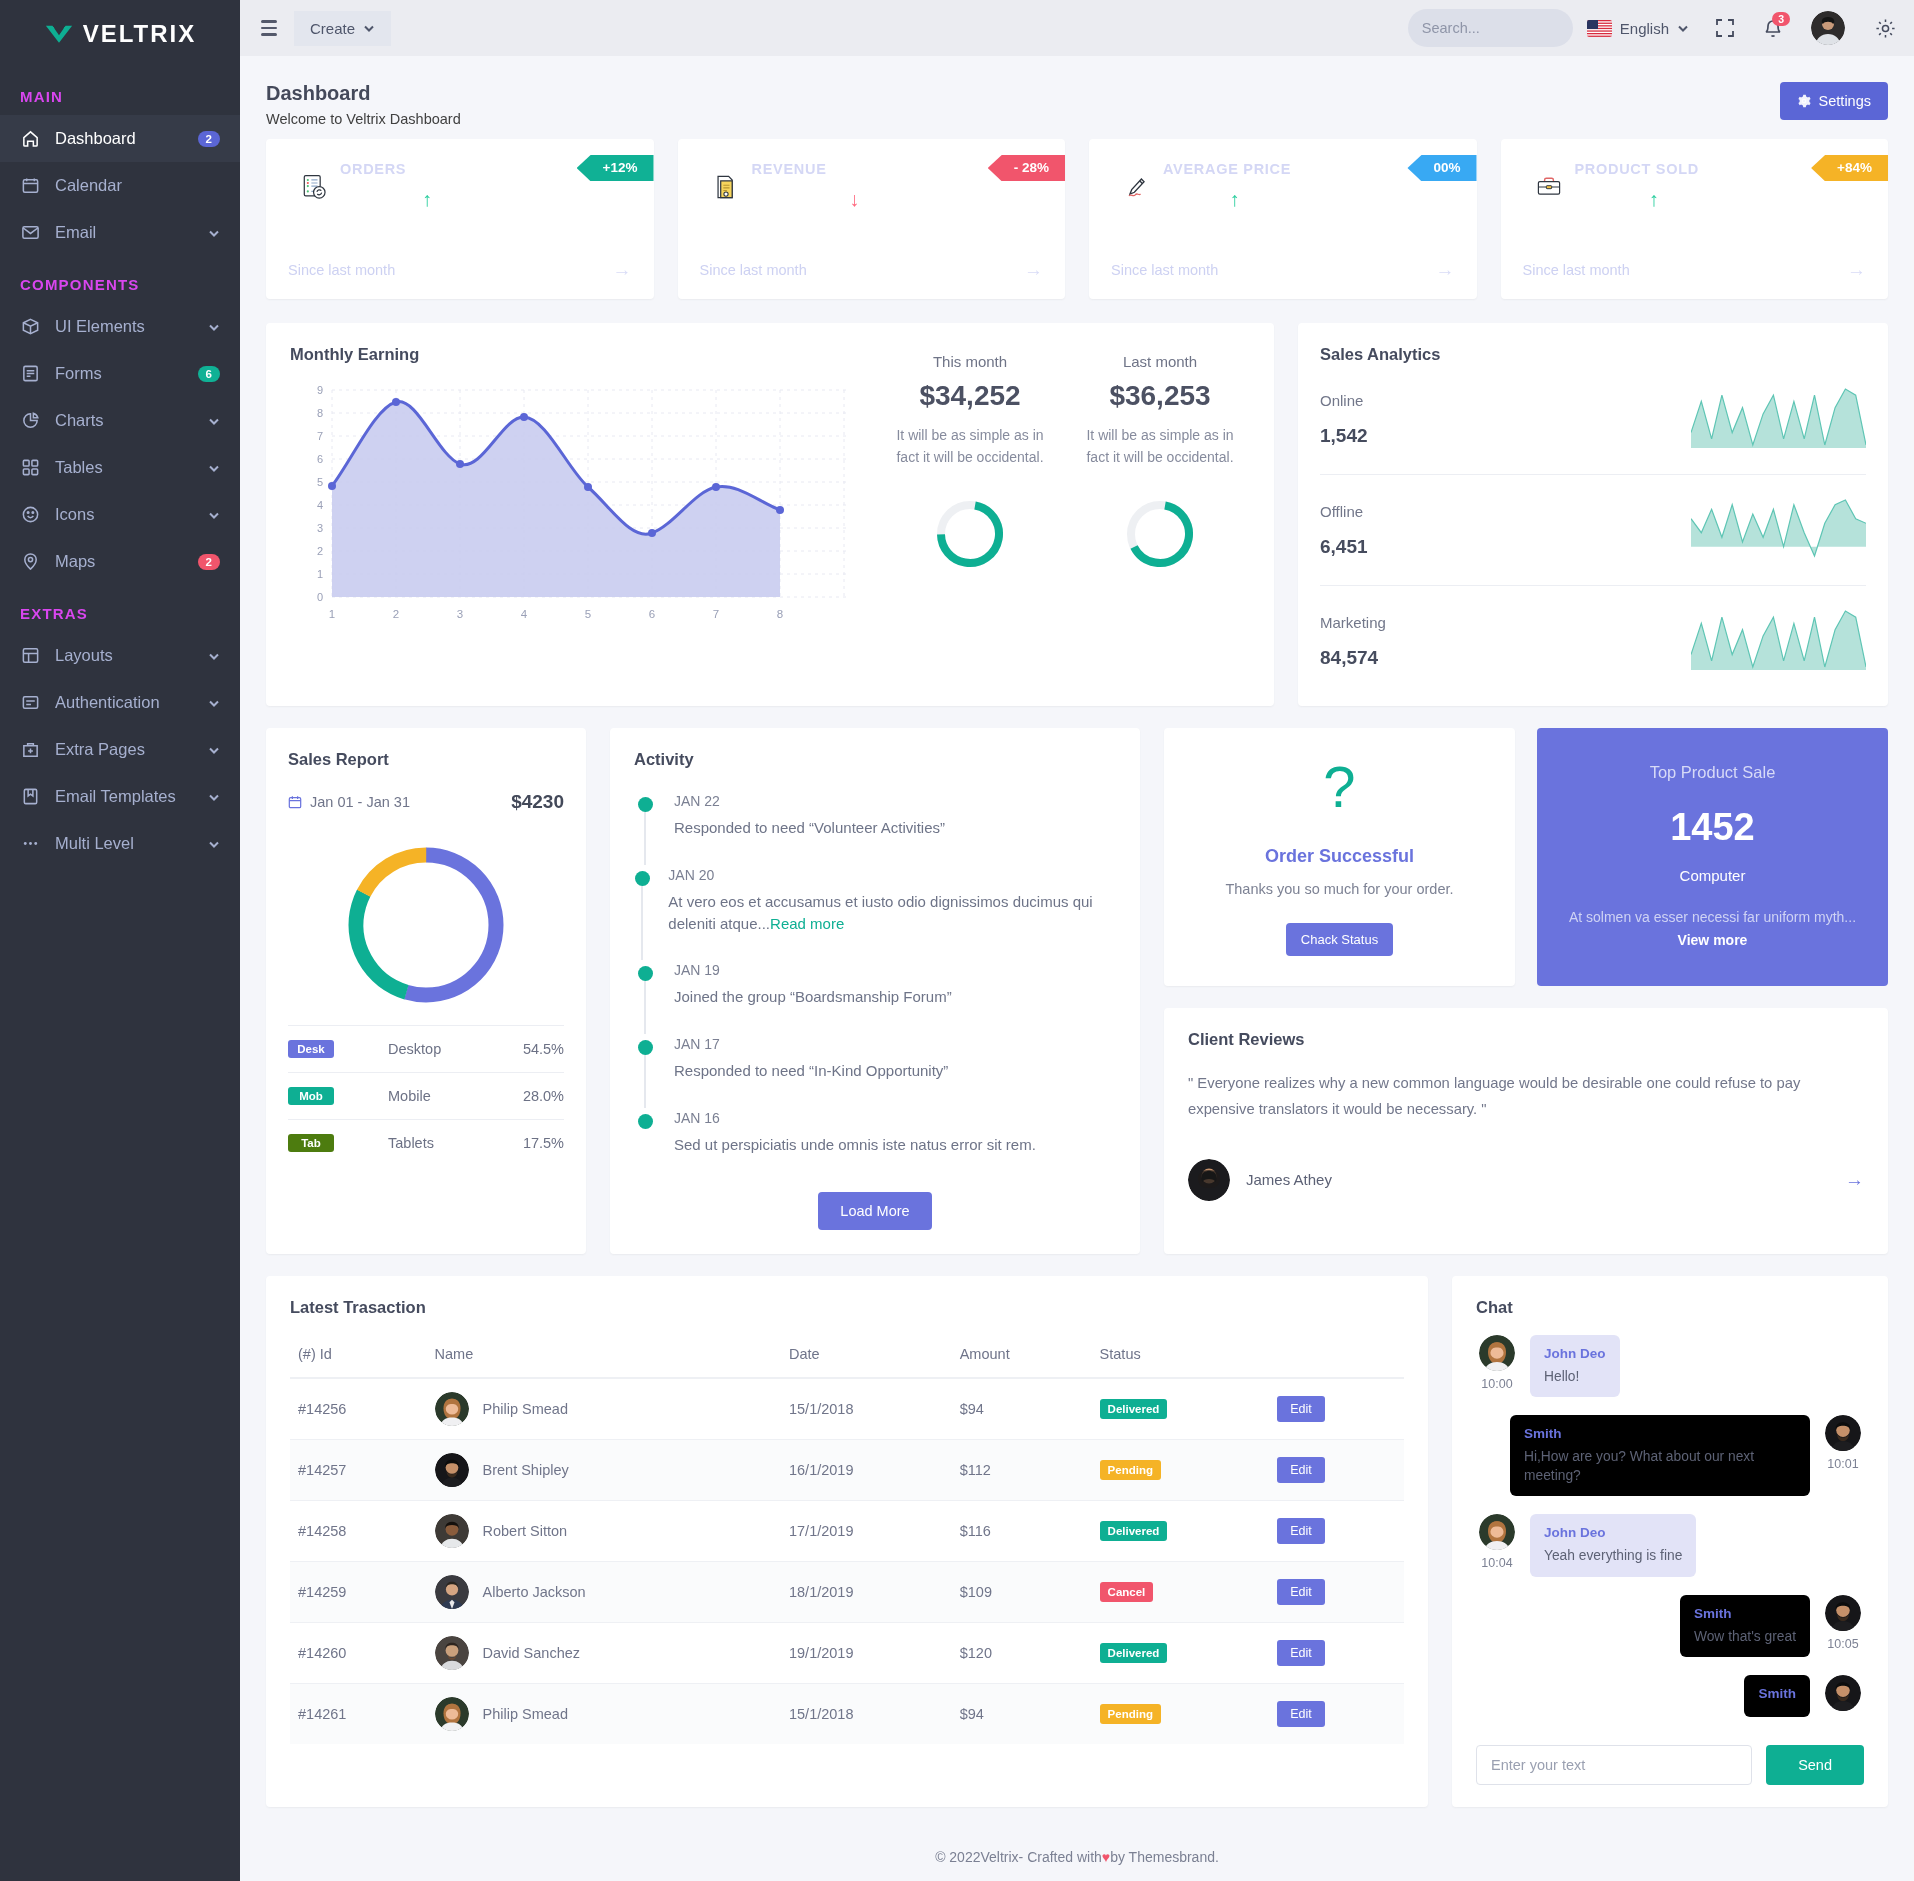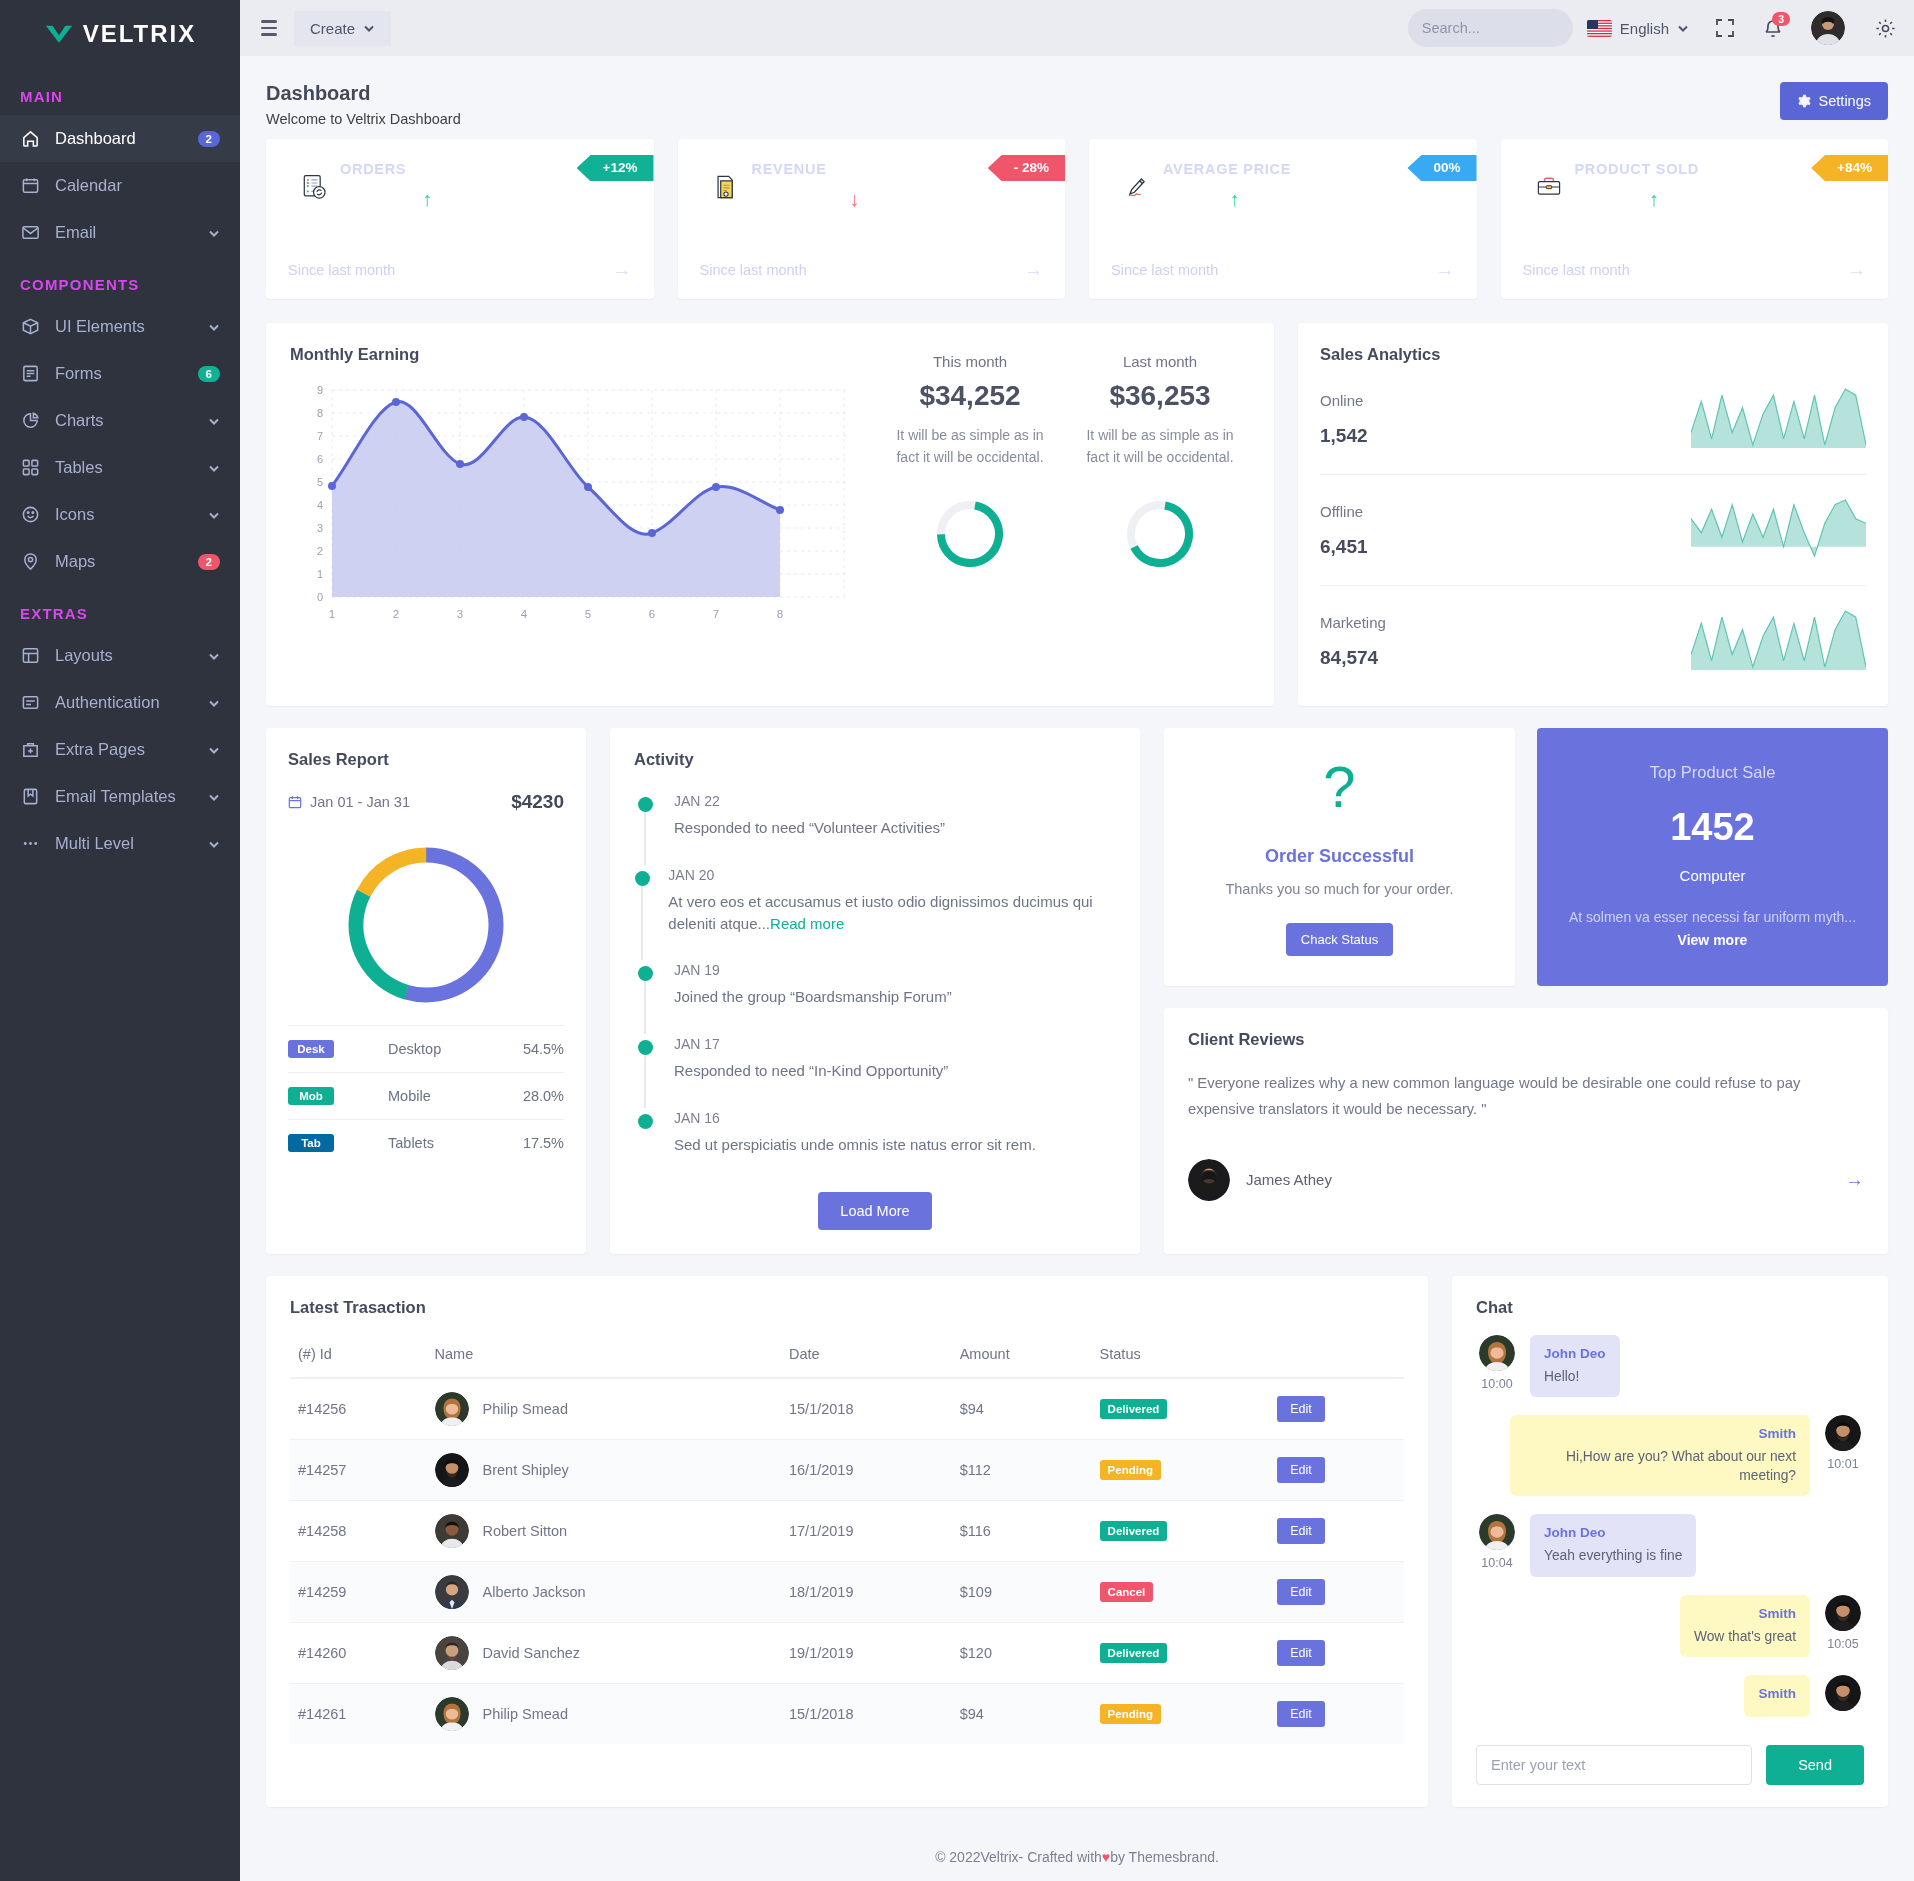--- a/index.html
+++ b/index.html
@@ -208,21 +208,21 @@
   
   .chat-card { padding: 22px 24px 22px 24px; display: flex; flex-direction: column; }
   .chat-body { margin-top: 18px; flex: 1; overflow: hidden; position: relative; }
   .msg { display: flex; gap: 12px; margin-bottom: 18px; }
   .msg.out { flex-direction: row-reverse; }
   .msg-ava-col { display: flex; flex-direction: column; align-items: center; width: 42px; }
   .msg-ava { width: 36px; height: 36px; border-radius: 50%; overflow: hidden; }
   .msg-time { font-size: 12.5px; color: #7d8294; margin-top: 6px; }
   .bubble { border-radius: 6px; padding: 11px 14px; max-width: 300px; position: relative; }
   .bubble.in  { background: #e2e3f7; }
-  .bubble.out { background: #fef9c3; text-align: right; }
+  .bubble.out { background: #000000; text-align: left; }
   .bubble .who { font-size: 13.5px; font-weight: 700; color: #6a73dd; }
   .bubble .txt { font-size: 13.8px; color: #5d6275; margin-top: 6px; line-height: 1.4; }
   .chat-foot { display: flex; gap: 14px; margin-top: 10px; }
   .chat-foot input {
     flex: 1; border: 1px solid #dfe2ea; border-radius: 4px; padding: 11px 14px;
     font-size: 14.5px; outline: none; color: #5d6275; font-family: inherit;
   }
   .chat-foot input::placeholder { color: #9aa0b1; }
   .send-btn { background: #0eaf93; color: #fff; border: none; border-radius: 4px; padding: 11px 32px; font-size: 14.5px; cursor: pointer; font-family: inherit; }
 
@@ -755,21 +755,21 @@
               <span class="legend-tag" style="background:#6a73dd">Desk</span>
               <span class="legend-name">Desktop</span>
               <span class="legend-pct">54.5%</span>
             </div>
             <div class="legend-row">
               <span class="legend-tag" style="background:#0eaf93">Mob</span>
               <span class="legend-name">Mobile</span>
               <span class="legend-pct">28.0%</span>
             </div>
             <div class="legend-row">
-              <span class="legend-tag" style="background:#0369a1">Tab</span>
+              <span class="legend-tag" style="background:#4d7c0f">Tab</span>
               <span class="legend-name">Tablets</span>
               <span class="legend-pct">17.5%</span>
             </div>
           </div>
       </div>
 
       <div class="card activity-card">
         <div class="card-title">Activity</div>
         <div class="timeline" id="timeline-root">
             <div class="tl-item">

